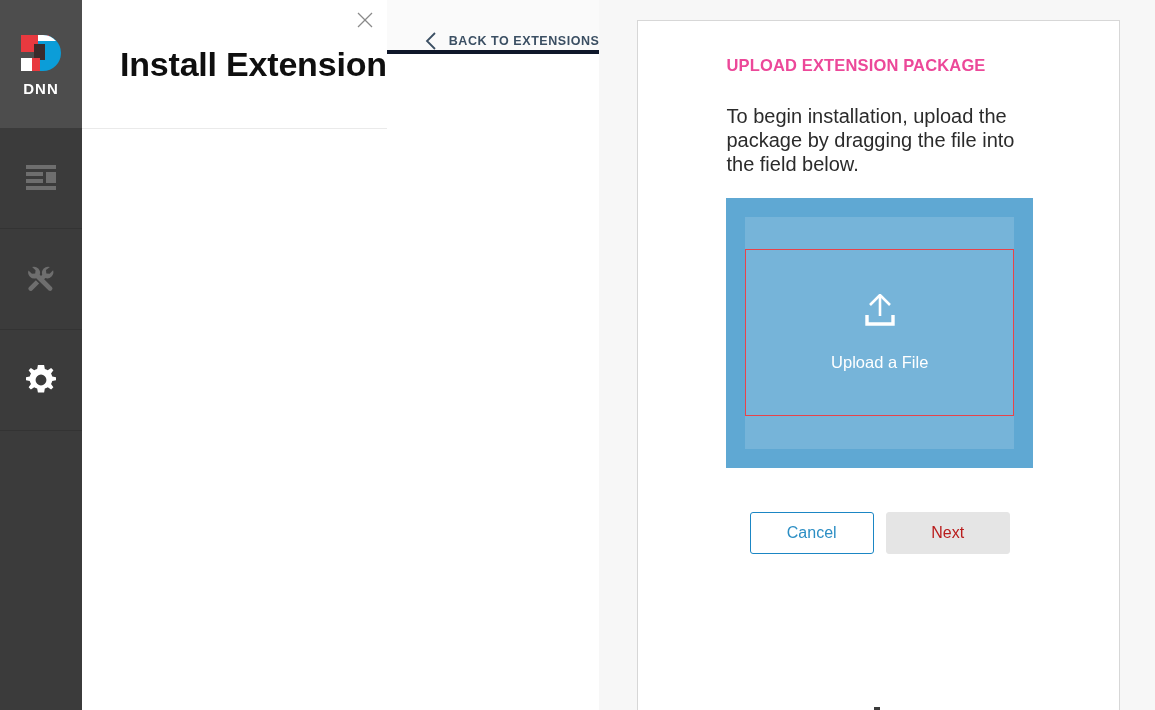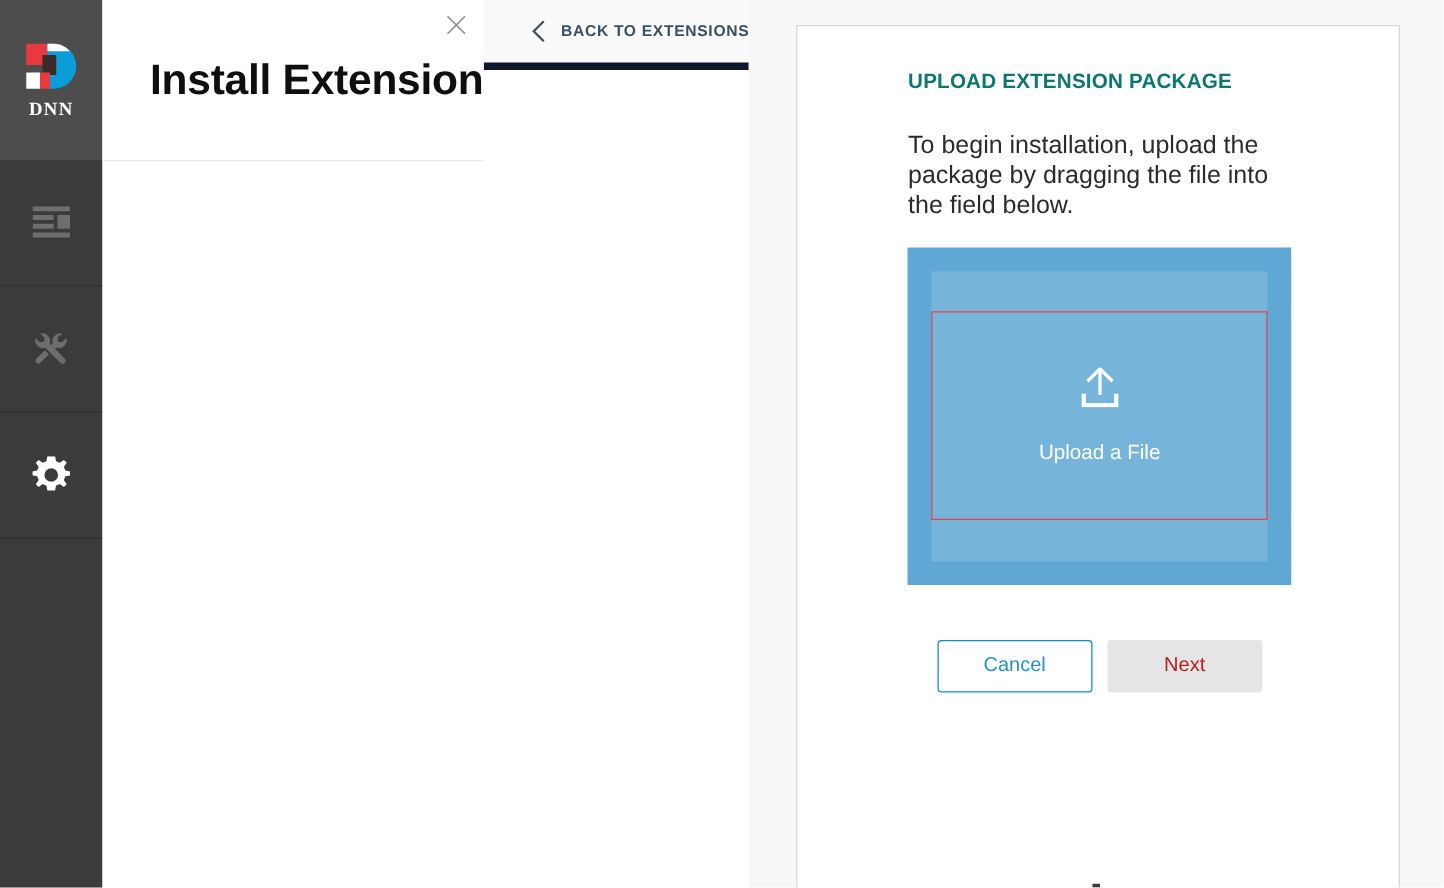--- a/index.html
+++ b/index.html
@@ -46,21 +46,21 @@
     width: 44px;
     height: 44px;
   }
   .brand-wordmark {
     margin-top: 4px;
     font-size: 15px;
     font-weight: bold;
     letter-spacing: 1px;
     color: #ffffff;
     line-height: 1;
-    font-family: Liberation Serif, serif;
+    font-family: Liberation Sans, sans-serif;
   }
   .nav {
     display: flex;
     flex-direction: column;
     flex: 1;
   }
   .nav-item {
     height: 100px;
     display: flex;
     align-items: center;
@@ -113,22 +113,22 @@
     align-items: center;
     justify-content: center;
     cursor: pointer;
   }
 
   .backbar {
     height: 50px;
     min-height: 50px;
     background: #fafafa;
     display: flex;
-    align-items: center;
-    border-bottom: 6px solid #0f172a;
+    align-items: flex-end;
+    border-bottom: 4px solid #0f172a;
   }
   .back-link {
     display: flex;
     align-items: center;
     margin-left: 38px;
     cursor: pointer;
     text-decoration: none;
   }
   .back-chevron {
     display: block;
@@ -155,21 +155,21 @@
     border: 1px solid #d7d7d7;
     border-bottom: none;
     height: 100%;
     box-sizing: border-box;
     padding: 36px 86px 0 88px;
     overflow: hidden;
   }
   .section-title {
     font-size: 16.5px;
     font-weight: bold;
-    color: #0f766e;
+    color: #ec4899;
     letter-spacing: 0.15px;
     margin: 0 0 30px 0;
     line-height: 1;
   }
   .section-desc {
     font-size: 20px;
     color: #2b2b2b;
     margin: 0 0 22px 0;
     line-height: 1.2;
   }

